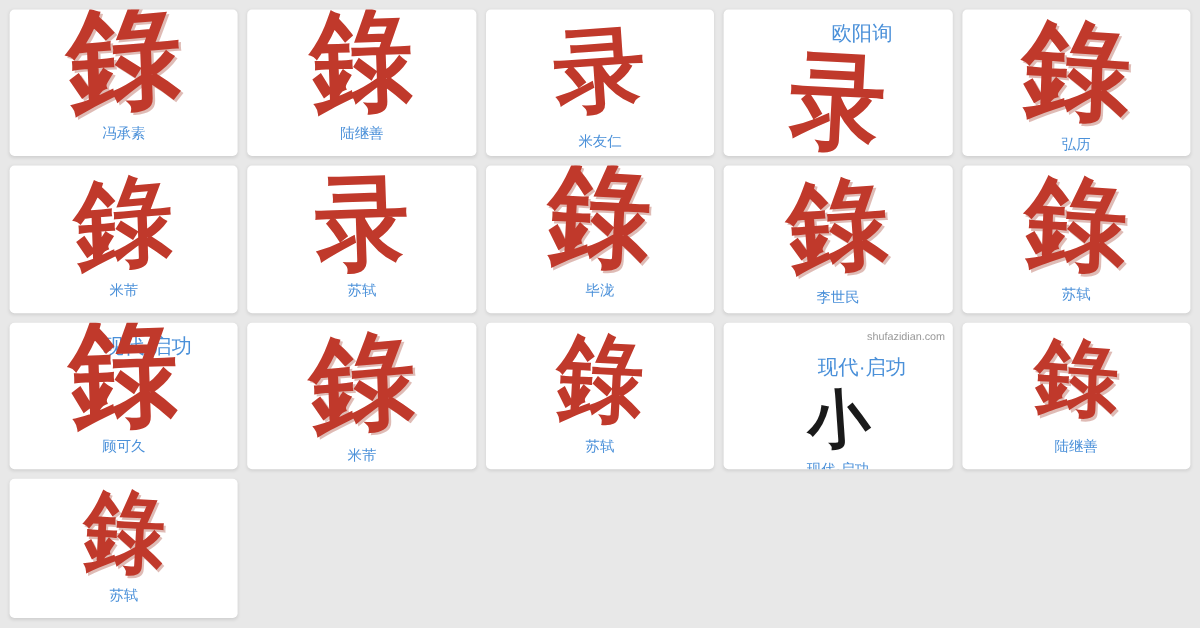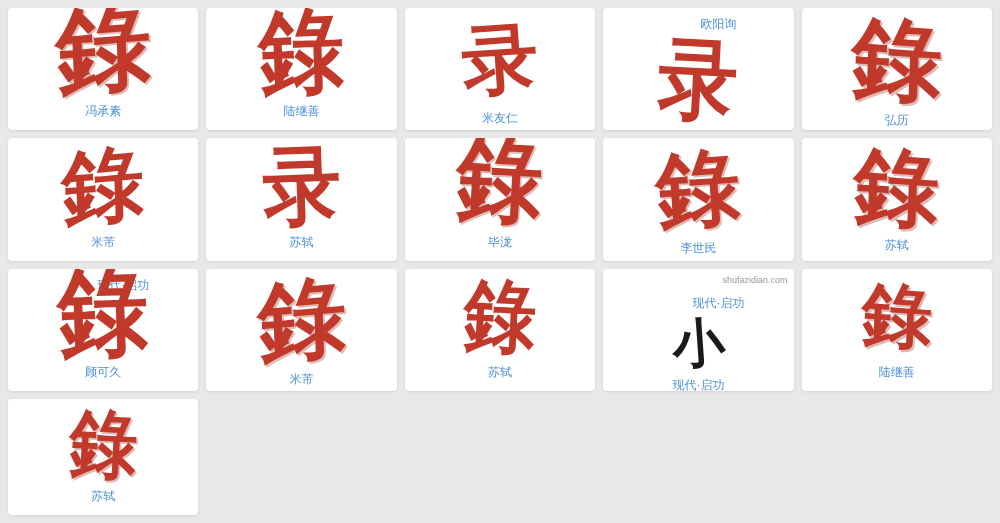--- a/index.html
+++ b/index.html
@@ -48,21 +48,21 @@
       transform-origin: center;
     }
     .card-label {
       font-size: 12px;
       color: #4a90d9;
       text-align: center;
       margin-top: 6px;
       white-space: nowrap;
     }
     .card-label-top {
-      font-size: 12px;
+      font-size: 17px;
       color: #4a90d9;
       text-align: center;
       margin-bottom: 4px;
       white-space: nowrap;
       padding-left: 40px;
     }
     .watermark {
       position: absolute;
       top: 6px;
       right: 6px;

